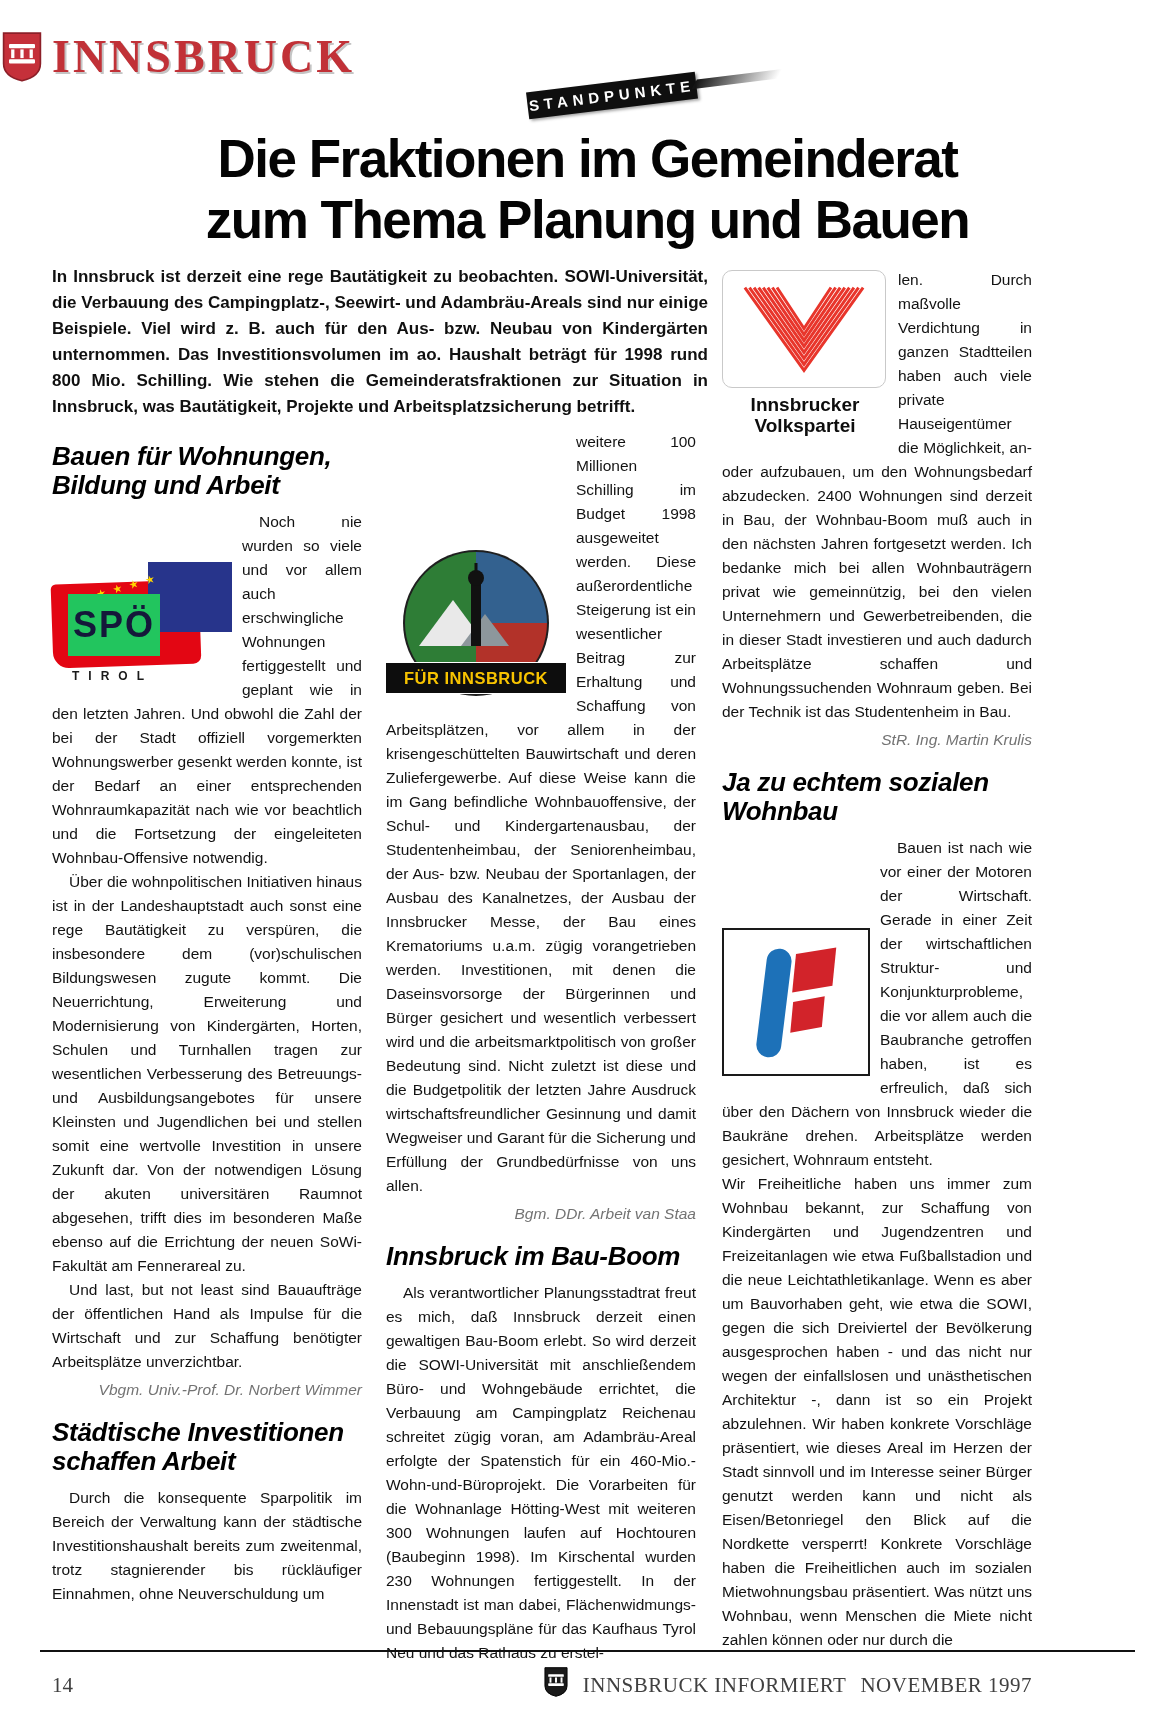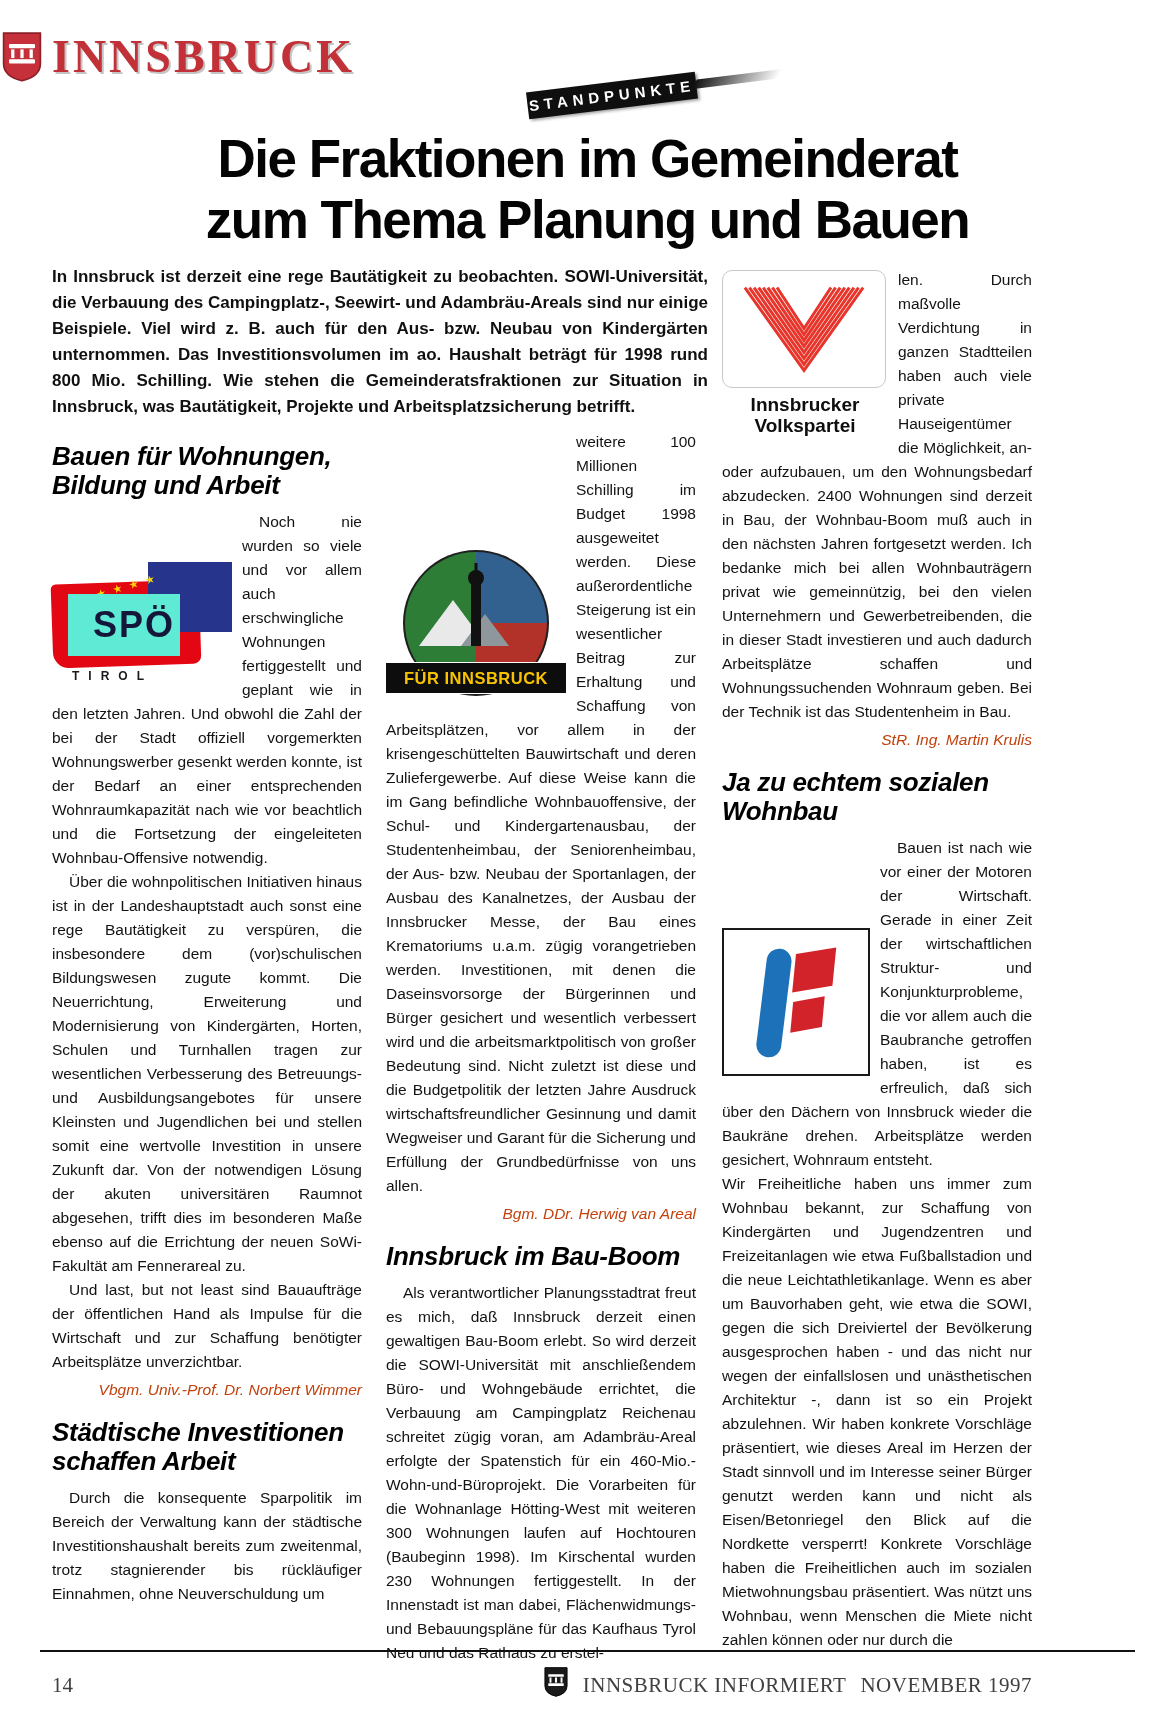--- a/index.html
+++ b/index.html
@@ -60,41 +60,41 @@
   .col3 { left:722px; top:268px; }
 
   .section-heading {
     margin:0 0 10px 0; font-size:26px; line-height:29px;
     font-weight:bold; letter-spacing:-0.3px; color:#000; text-align:left;font-style:italic;
   }
   .mt { margin-top:16px; }
   .body-p { margin:0; }
   .indent { text-indent:17px; }
   .signature {
-    margin:4px 0 6px 0; font-style:italic; text-align:right; font-size:15.5px; color:#c2410c;
+    margin:4px 0 6px 0; font-style:italic; text-align:right; font-size:15.5px; color:#737373;
   }
 
   
   .logo-float { display:block; }
 
   
   .spo-logo { float:left; position:relative; width:180px; height:130px; margin:48px 10px 4px 0; }
   .spo-red {
     position:absolute; left:0; top:24px; width:148px; height:84px;
     background:#e30613; border-radius:5px 14px 8px 16px; transform:rotate(-2deg);
   }
   .spo-blue { position:absolute; right:0; top:4px; width:84px; height:70px; background:#27348b; }
   .spo-stars {
     position:absolute; left:10px; top:20px; transform:rotate(-16deg);
     color:#ffd500; font-size:11px; letter-spacing:7px; white-space:nowrap;
   }
   .spo-white {
-    position:absolute; left:16px; top:36px; width:92px; height:62px; background:#5eead4;
-    display:flex; align-items:center; justify-content:center;
-    font-weight:bold; font-size:36px; letter-spacing:2px; color:#15173a; text-indent:0;padding-left:20px;
+    position:absolute; left:16px; top:36px; width:92px; height:62px; background:#22c55e;
+    display:flex; align-items:center; justify-content:center;
+    font-weight:bold; font-size:36px; letter-spacing:2px; color:#15173a; text-indent:0;
   }
   .spo-tirol {
     position:absolute; left:20px; bottom:0; font-size:12px; font-weight:bold;
     letter-spacing:9px; color:#1a1a1a; text-indent:0;
   }
 
   
   .fi-logo { float:left; position:relative; width:180px; height:158px; margin:118px 10px 4px 0; }
   .fi-circle { position:absolute; left:15px; top:0; }
   .fi-banner {
@@ -187,21 +187,21 @@
             <path d="M75 75 L75 4 A71 71 0 0 1 146 75 Z" fill="#33618f"></path>
             <path d="M75 75 L146 75 A71 71 0 0 1 75 146 Z" fill="#b23229"></path>
             <path d="M18 98 L52 52 L86 98 Z" fill="#e9e9e9"></path>
             <path d="M60 98 L84 66 L108 98 Z" fill="#8d979c"></path>
             <rect x="70" y="34" width="10" height="64" fill="#111111"></rect>
             <circle cx="75" cy="30" r="8" fill="#111111"></circle>
             <rect x="73.5" y="15" width="3" height="10" fill="#111111"></rect>
           </svg>
           <span class="fi-banner">FÜR INNSBRUCK</span>
         </span><span>weitere 100 Millionen Schilling im Budget 1998 ausgeweitet werden. Diese außerordentliche Steigerung ist ein wesentlicher Beitrag zur Erhaltung und Schaffung von Arbeitsplätzen, vor allem in der krisengeschüttelten Bauwirtschaft und deren Zuliefergewerbe. Auf diese Weise kann die im Gang befindliche Wohnbauoffensive, der Schul- und Kindergartenausbau, der Studentenheimbau, der Seniorenheimbau, der Aus- bzw. Neubau der Sportanlagen, der Ausbau des Kanalnetzes, der Ausbau der Innsbrucker Messe, der Bau eines Krematoriums u.a.m. zügig vorangetrieben werden. Investitionen, mit denen die Daseinsvorsorge der Bürgerinnen und Bürger gesichert und wesentlich verbessert wird und die arbeitsmarktpolitisch von großer Bedeutung sind. Nicht zuletzt ist diese und die Budgetpolitik der letzten Jahre Ausdruck wirtschaftsfreundlicher Gesinnung und damit Wegweiser und Garant für die Sicherung und Erfüllung der Grundbedürfnisse von uns allen.</span></p>
-    <p class="signature">Bgm. DDr. Herwig van Areal</p>
+    <p class="signature">Bgm. DDr. Arbeit van Staa</p>
     <h2 class="section-heading mt">Innsbruck im Bau-Boom</h2>
     <p class="body-p indent">Als verantwortlicher Planungsstadtrat freut es mich, daß Innsbruck derzeit einen gewaltigen Bau-Boom erlebt. So wird derzeit die SOWI-Universität mit anschließendem Büro- und Wohngebäude errichtet, die Verbauung am Campingplatz Reichenau schreitet zügig voran, am Adambräu-Areal erfolgte der Spatenstich für ein 460-Mio.-Wohn-und-Büroprojekt. Die Vorarbeiten für die Wohnanlage Hötting-West mit weiteren 300 Wohnungen laufen auf Hochtouren (Baubeginn 1998). Im Kirschental wurden 230 Wohnungen fertiggestellt. In der Innenstadt ist man dabei, Flächenwidmungs- und Bebauungspläne für das Kaufhaus Tyrol Neu und das Rathaus zu erstel-</p>
   </div>
 
   <div class="col col3">
     <p class="body-p"><span class="logo-float vp-float">
           <span class="vp-box">
             <svg viewBox="0 0 170 110" width="150" height="98" aria-hidden="true" fill="none" stroke="#e8352b" stroke-width="3.4">
               <path d="M18 8 L85 102 L152 8"></path>
               <path d="M23.2 8 L85 95.2 L146.8 8"></path>

